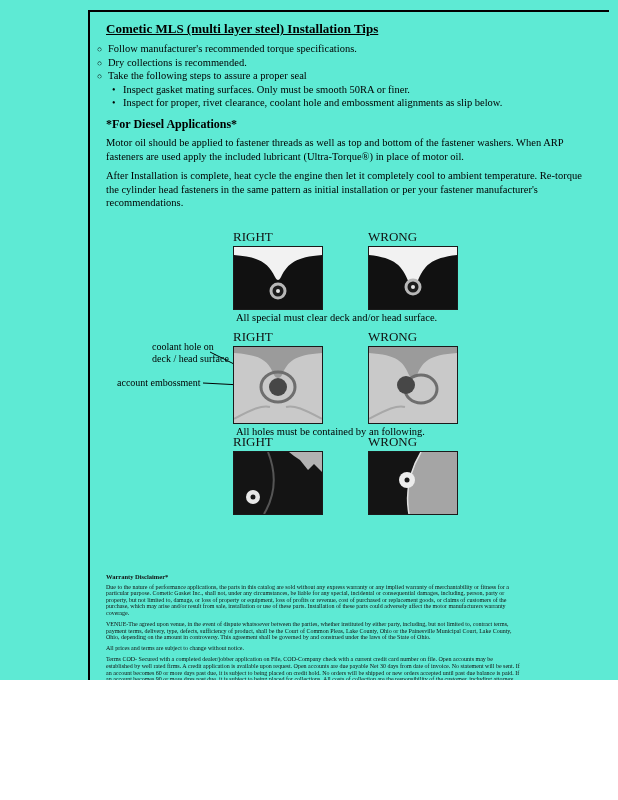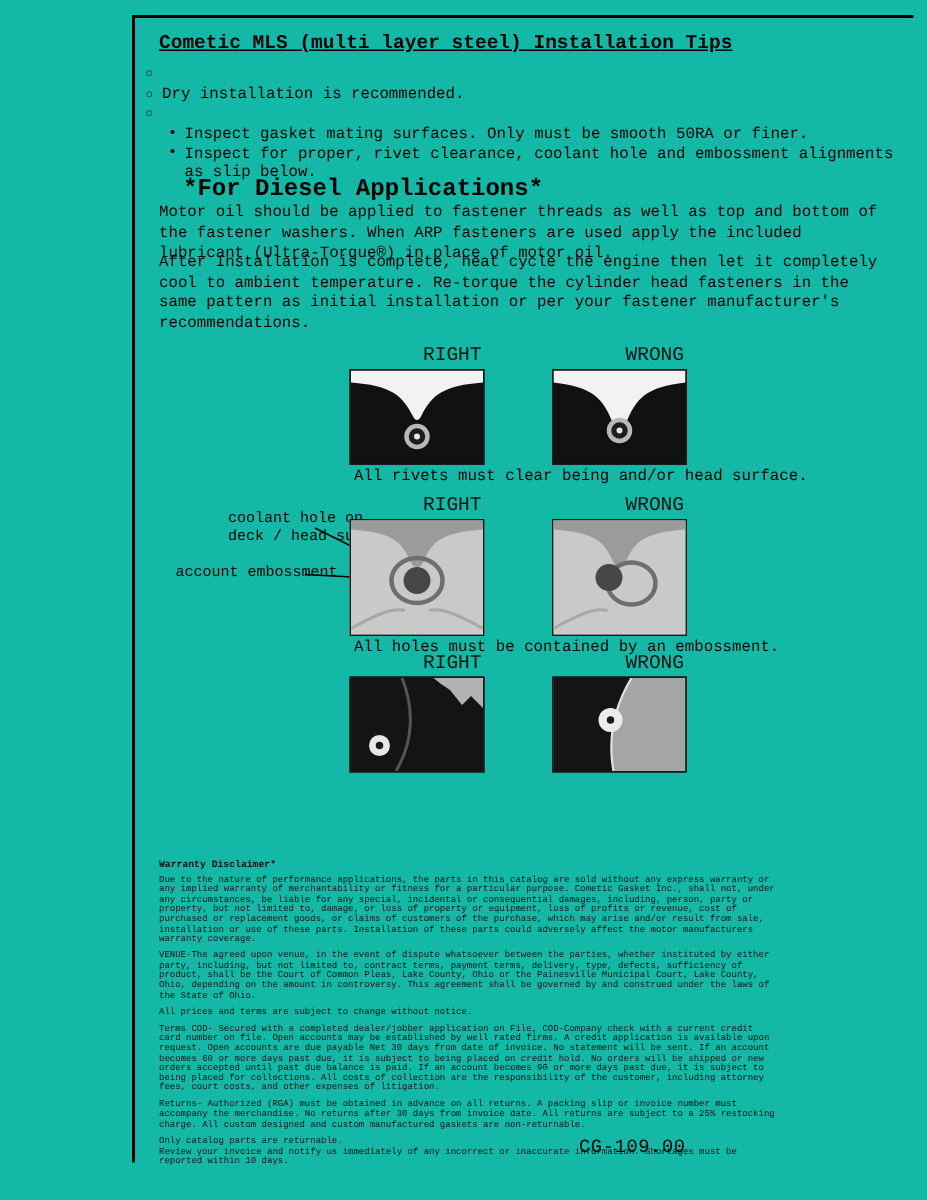--- a/index.html
+++ b/index.html
@@ -1,40 +1,40 @@
 <!DOCTYPE html>
 <html><head>
 <meta charset="utf-8">
 <style>
   html,body { margin:0; padding:0; background:#ffffff; }
   .page {
-    position:relative; width:618px; height:800px; background:#14b8a6;
-    font-family:Liberation Mono, monospace; color:#000; overflow:hidden;
+    position:relative; width:618px; height:680px; background:#5eead4;
+    font-family:Liberation Serif, serif; color:#000; overflow:hidden;
   }
   .abs { position:absolute; }
 
   .border-top { left:88px; top:10px; width:521px; height:2px; background:#000; }
   .border-left { left:88px; top:10px; width:2px; height:765px; background:#000; }
 
   .title { left:106px; top:21px; font-size:13px; font-weight:bold; text-decoration:underline; white-space:nowrap; }
 
   .tips { left:97px; top:43px; width:505px; font-size:10.5px; }
   .tip { display:flex; line-height:12px; margin-bottom:1.5px; }
   .tip .marker { flex:0 0 11px; width:11px; }
   .tip .marker.open { font-size:8.5px; line-height:12px; }
   .tip .marker.fill { font-size:10px; line-height:12px; }
   .tip.sub { margin-left:15px; }
 
-  .diesel-heading { left:106px; top:117px; font-size:16px; font-weight:bold; white-space:nowrap;margin-left:16px; }
+  .diesel-heading { left:106px; top:117px; font-size:12px; font-weight:bold; white-space:nowrap; }
   .para { left:106px; width:490px; font-size:10.5px; line-height:13.5px; }
   .para1 { top:136px; }
   .para2 { top:169px; }
   .note { left:106px; top:210px; font-size:10.5px; white-space:nowrap; }
 
-  .dlabel { width:88px; text-align:right; font-size:13px; color:#111; }
+  .dlabel { width:88px; text-align:left; font-size:13px; color:#111; }
   .col-left { left:233px; }
   .col-right { left:368px; }
   .row1-label { top:229px; }
   .row2-label { top:329px; }
   .row3-label { top:434px; }
 
   .diag { border:1px solid #1a1a1a; background:#111; }
   .diag svg { display:block; width:100%; height:100%; }
   .r1 { top:246px; width:88px; height:62px; }
   .r2 { top:346px; width:88px; height:76px; background:#c9c9c9; }
@@ -64,27 +64,29 @@
 <div class="page">
 
   <div class="abs border-top"></div>
   <div class="abs border-left"></div>
 
   <div class="abs title">Cometic MLS (multi layer steel) Installation Tips</div>
 
   <div class="abs tips">
     <div class="tip">
       <span class="marker open">○</span>
+      <span>Follow manufacturer's recommended torque specifications.</span>
     </div>
     <div class="tip">
       <span class="marker open">○</span>
-      <span>Dry installation is recommended.</span>
+      <span>Dry collections is recommended.</span>
     </div>
     <div class="tip">
       <span class="marker open">○</span>
+      <span>Take the following steps to assure a proper seal</span>
     </div>
     <div class="tip sub">
       <span class="marker fill">•</span>
       <span>Inspect gasket mating surfaces.  Only must be smooth 50RA or finer.</span>
     </div>
     <div class="tip sub">
       <span class="marker fill">•</span>
       <span>Inspect for proper, rivet clearance, coolant hole and embossment alignments as slip below.</span>
     </div>
   </div>
@@ -105,21 +107,21 @@
     </svg>
   </div>
   <div class="abs diag r1 col-right">
     <svg viewBox="0 0 88 62" preserveAspectRatio="none">
       <rect width="88" height="62" fill="#111111"></rect>
       <path d="M0,0 H88 V8 C62,11 55,18 48,36 C46,41 42,41 40,36 C33,18 26,11 0,8 Z" fill="#f2f2f2"></path>
       <circle cx="44" cy="40" r="7" fill="#1d1d1d" stroke="#b8b8b8" stroke-width="3"></circle>
       <circle cx="44" cy="40" r="2" fill="#e6e6e6"></circle>
     </svg>
   </div>
-  <div class="abs caption cap1">All rivets must clear being and/or head surface.</div>
+  <div class="abs caption cap1">All special must clear deck and/or head surface.</div>
 
   <div class="abs dlabel col-left row2-label">RIGHT</div>
   <div class="abs dlabel col-right row2-label">WRONG</div>
 
   <div class="abs callout callout-coolant">
     <div>coolant hole on</div>
     <div>deck / head surface</div>
   </div>
   <div class="abs callout callout-emboss">account embossment</div>
   <div class="abs callout-lines">
@@ -141,21 +143,21 @@
   </div>
   <div class="abs diag r2 col-right">
     <svg viewBox="0 0 88 76" preserveAspectRatio="none">
       <rect width="88" height="76" fill="#c9c9c9"></rect>
       <path d="M0,0 H88 V6 C60,8 54,14 48,28 C46,32 42,32 40,28 C34,14 28,8 0,6 Z" fill="#9b9b9b"></path>
       <path d="M0,72 C18,62 28,58 36,60" stroke="#a8a8a8" stroke-width="2" fill="none"></path>
       <ellipse cx="52" cy="42" rx="16" ry="14" fill="none" stroke="#6e6e6e" stroke-width="3"></ellipse>
       <circle cx="37" cy="38" r="9" fill="#474747"></circle>
     </svg>
   </div>
-  <div class="abs caption cap2">All holes must be contained by an embossment.</div>
+  <div class="abs caption cap2">All holes must be contained by an following.</div>
 
   <div class="abs dlabel col-left row3-label">RIGHT</div>
   <div class="abs dlabel col-right row3-label">WRONG</div>
 
   <div class="abs diag r3 col-left">
     <svg viewBox="0 0 88 62" preserveAspectRatio="none">
       <rect width="88" height="62" fill="#141414"></rect>
       <path d="M55,0 H88 V20 L80,12 L74,18 L66,8 L60,4 Z" fill="#b2b2b2"></path>
       <path d="M34,0 C42,20 42,42 30,62" stroke="#555555" stroke-width="2" fill="none"></path>
       <circle cx="19" cy="45" r="7" fill="#e8e8e8"></circle>

